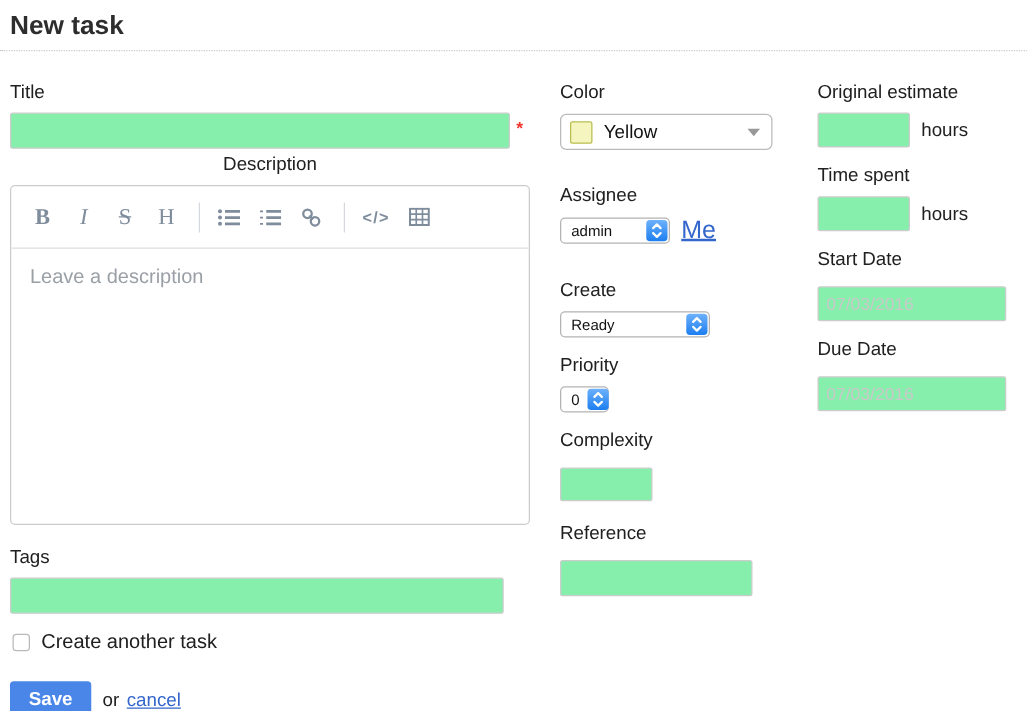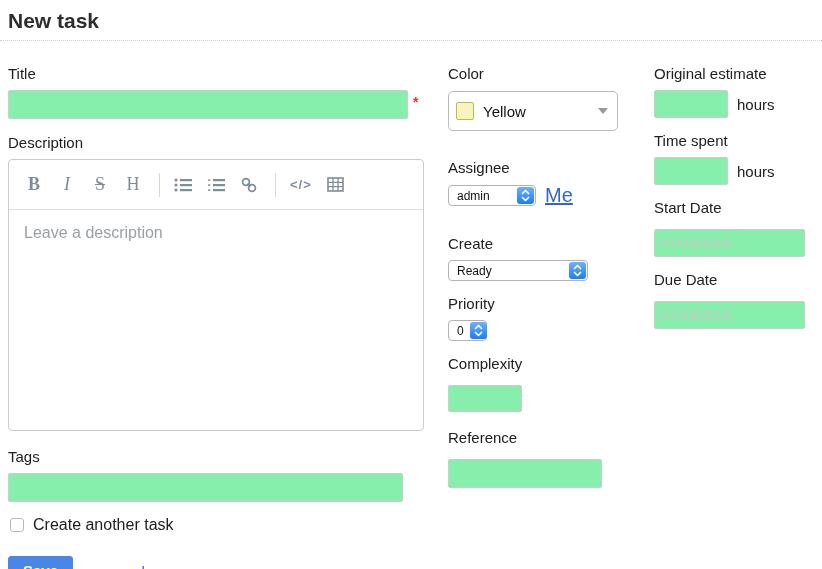--- a/index.html
+++ b/index.html
@@ -23,21 +23,21 @@
     font-size: 14px; color: #333; background: #86efac;
     border: 1px solid #ccc; border-radius: 2px; padding: 0 6px; outline: none;
   }
   input::placeholder { color: #c9c9c9; opacity: 1; }
 
   
   .col-left { width: 416px; flex: none; }
   .title-row { display: flex; align-items: flex-start; }
   .title-input { width: 400px; height: 29px; border: 1px solid #67aef0; border-radius: 2px; }
   .required-mark { color: #f0332b; font-size: 14px; font-weight: bold; margin: 4px 0 0 5px; }
-  .field-gap { margin-top: 15px; }
+  .field-gap { margin-top: 4px; text-align: center; }
 
   .editor {
     width: 416px; height: 272px; border: 1px solid #ccc; border-radius: 4px;
     background: #fff; display: flex; flex-direction: column; overflow: hidden;
   }
   .editor-toolbar {
     height: 50px; flex: none; display: flex; align-items: center;
     padding: 0 16px; border-bottom: 1px solid #ddd; color: #7e8c9c;
   }
   .tb-btn {
@@ -70,21 +70,21 @@
     color: #fff; font-family: "Liberation Sans", sans-serif;
     font-size: 15px; font-weight: bold; padding: 5px 14px 6px 14px; cursor: pointer;
   }
   .or-text { margin: 0 6px 0 9px; font-size: 15px; }
   a.link { color: #3366cc; text-decoration: underline; cursor: pointer; }
   .cancel-link { font-size: 15px; }
 
   
   .col-mid { width: 180px; flex: none; margin-left: 24px; }
   .color-dd {
-    width: 170px; height: 40px; border: 1px solid #bbb; border-radius: 5px;
+    width: 170px; height: 29px; border: 1px solid #bbb; border-radius: 5px;
     background: #fff; display: flex; align-items: center; padding: 0 9px 0 7px; cursor: pointer;
   }
   .color-swatch { width: 18px; height: 18px; border-radius: 2px; border: 1px solid #b9bd4f; flex: none; }
   .color-dd-label { margin: 0 0 0 9px; font-size: 15px; color: #111; }
   .dd-caret {
     margin-left: auto; width: 0; height: 0;
     border-left: 5px solid transparent; border-right: 5px solid transparent;
     border-top: 6px solid #999;
   }
   .mac-select {
@@ -93,21 +93,21 @@
     font-size: 12px; color: #111; padding-left: 8px; cursor: pointer; position: relative;
   }
   .mac-select .sel-text { margin-right: 6px; }
   .stepper {
     margin-left: auto; width: 17px; height: 17px; flex: none; align-self: center;
     margin-right: 1px; border-radius: 3px;
     background: linear-gradient(#6db1fb, #1d7ef0);
     display: flex; align-items: center; justify-content: center;
   }
   .sel-assignee { width: 88px; }
-  .sel-column { width: 140px; }
+  .sel-column { width: 120px; }
   .sel-priority { width: 39px; }
   .me-link { margin-left: 9px; font-size: 20px; }
   .assignee-row { display: flex; align-items: center; }
   .complexity-input { width: 74px; height: 27px; border-color: #c9c9c9; }
   .reference-input { width: 154px; height: 29px; border-color: #c9c9c9; }
   .mt-sm { margin-top: 28px; }
   .mt-md { margin-top: 14px; }
   .mt-lg { margin-top: 17px; }
   .label-tight { margin-bottom: 9px; }
   .label-loose { margin-bottom: 13px; }

